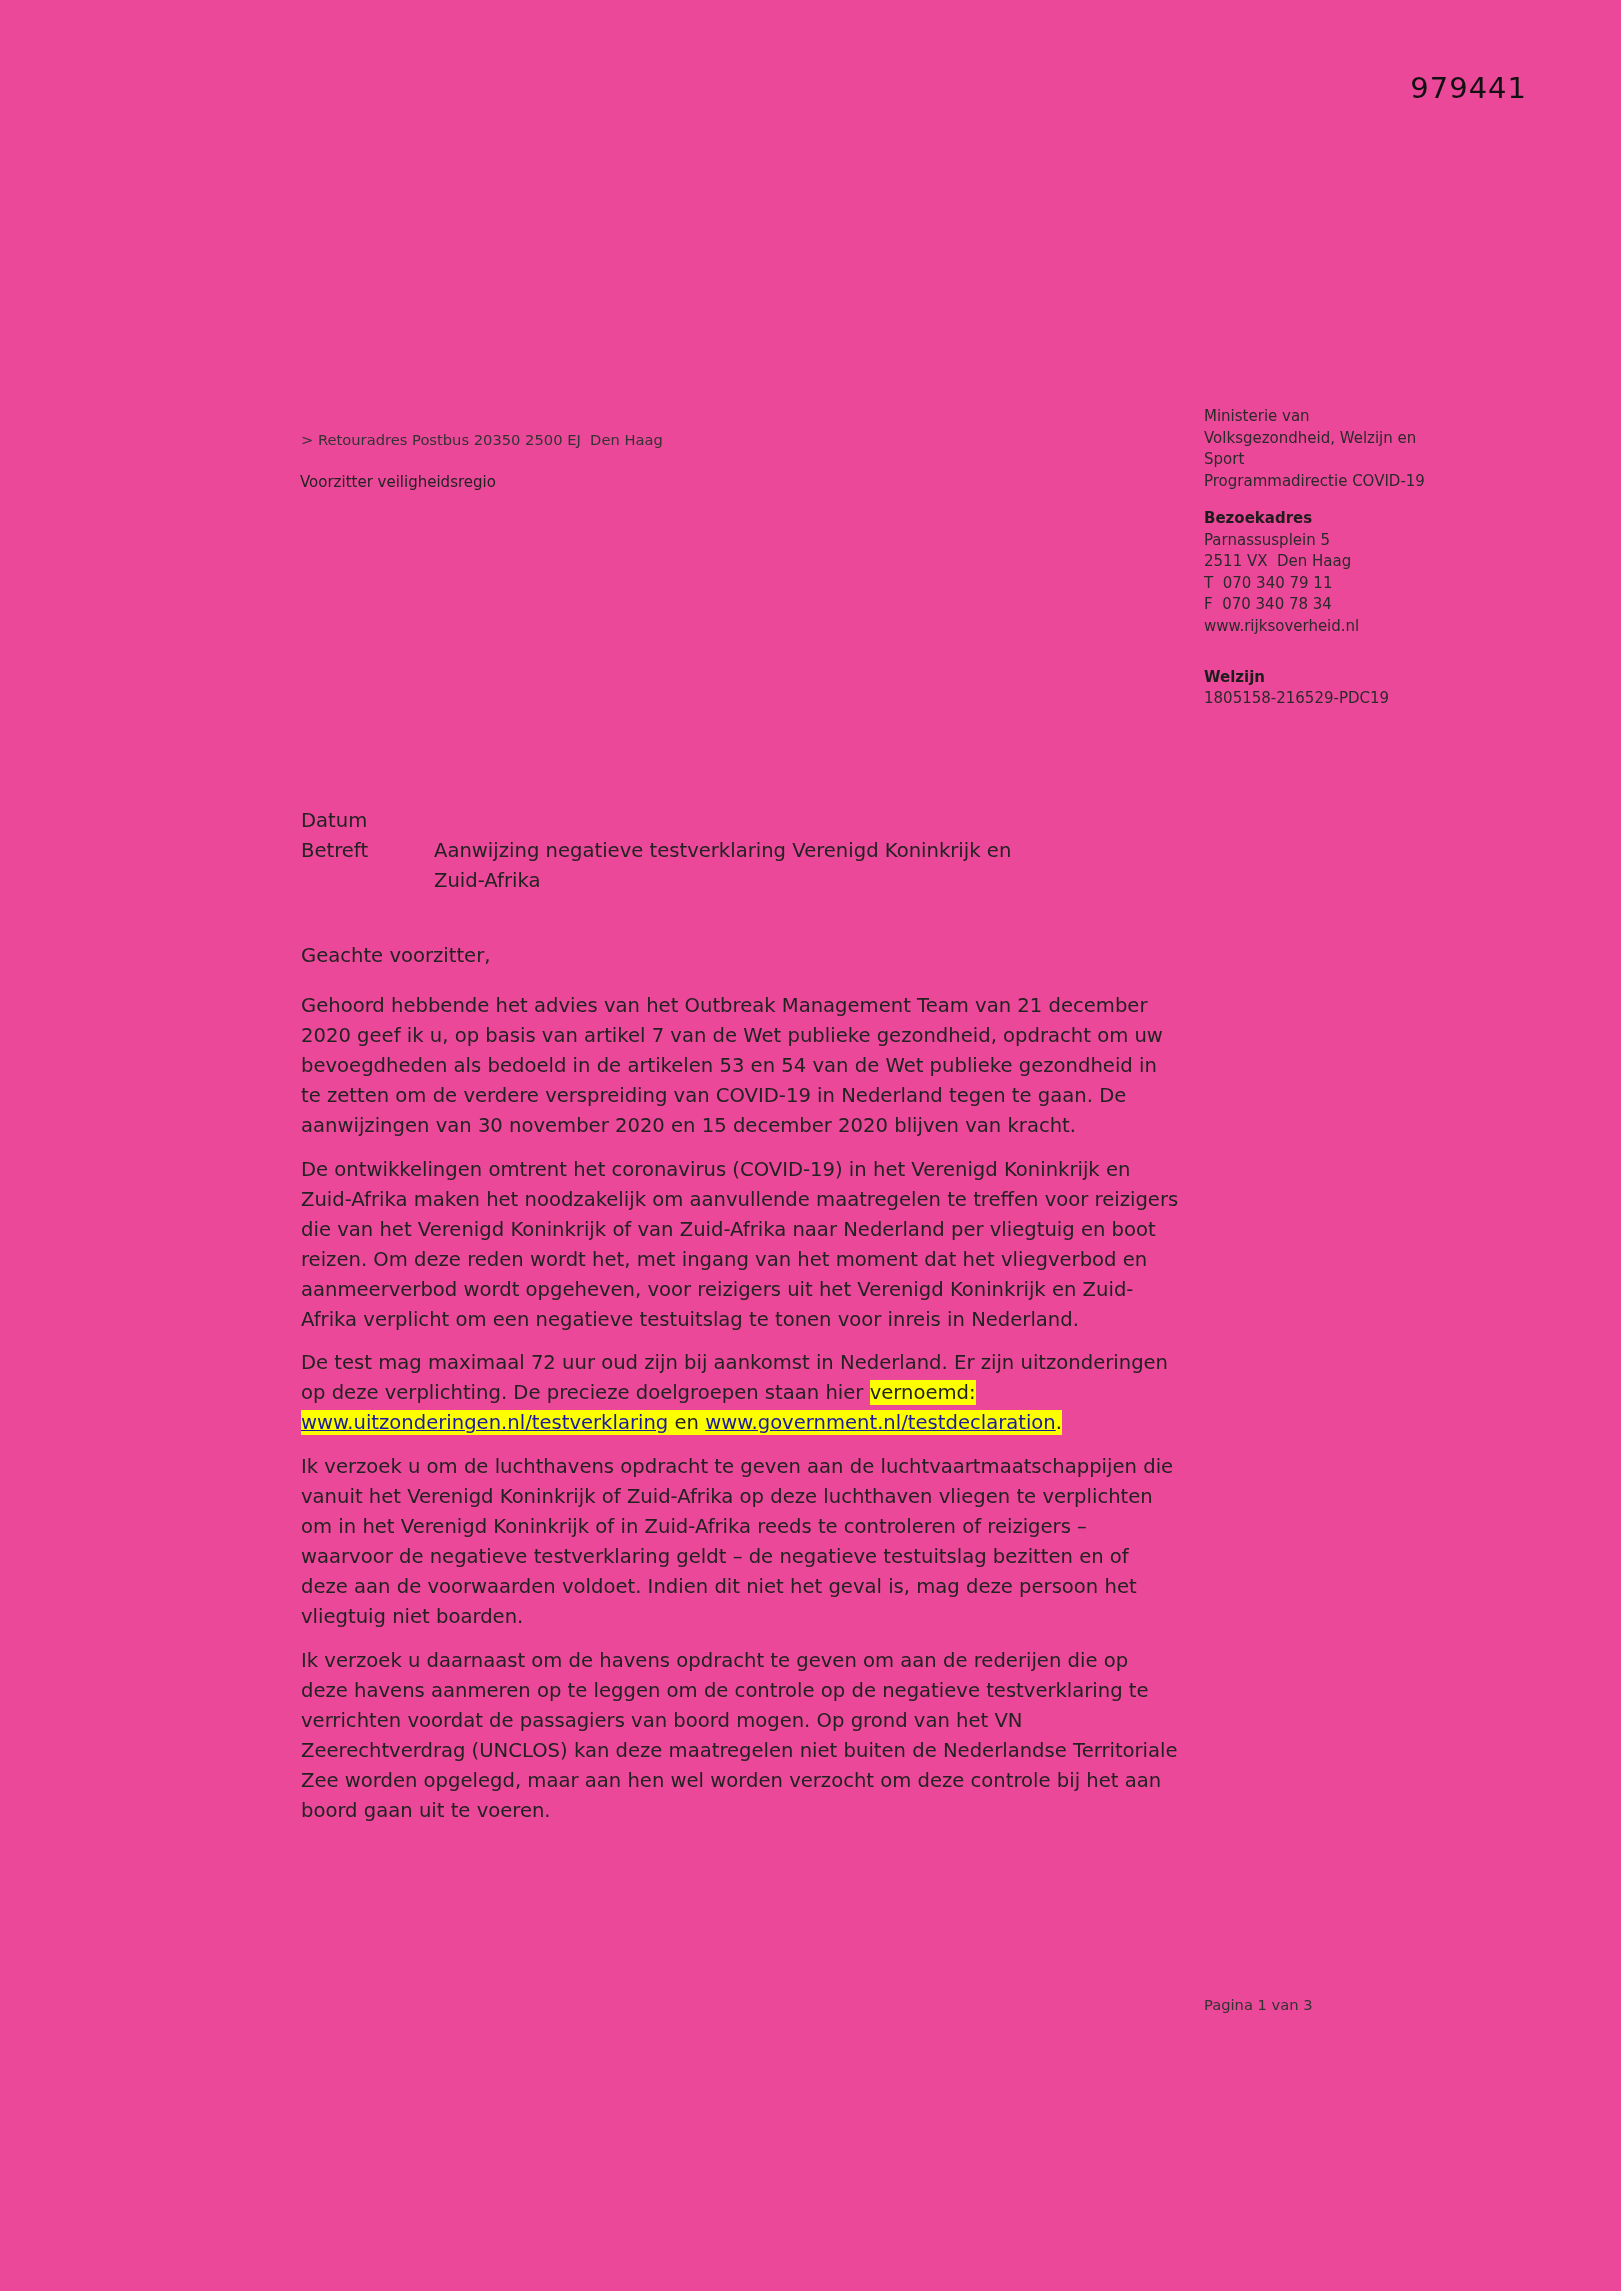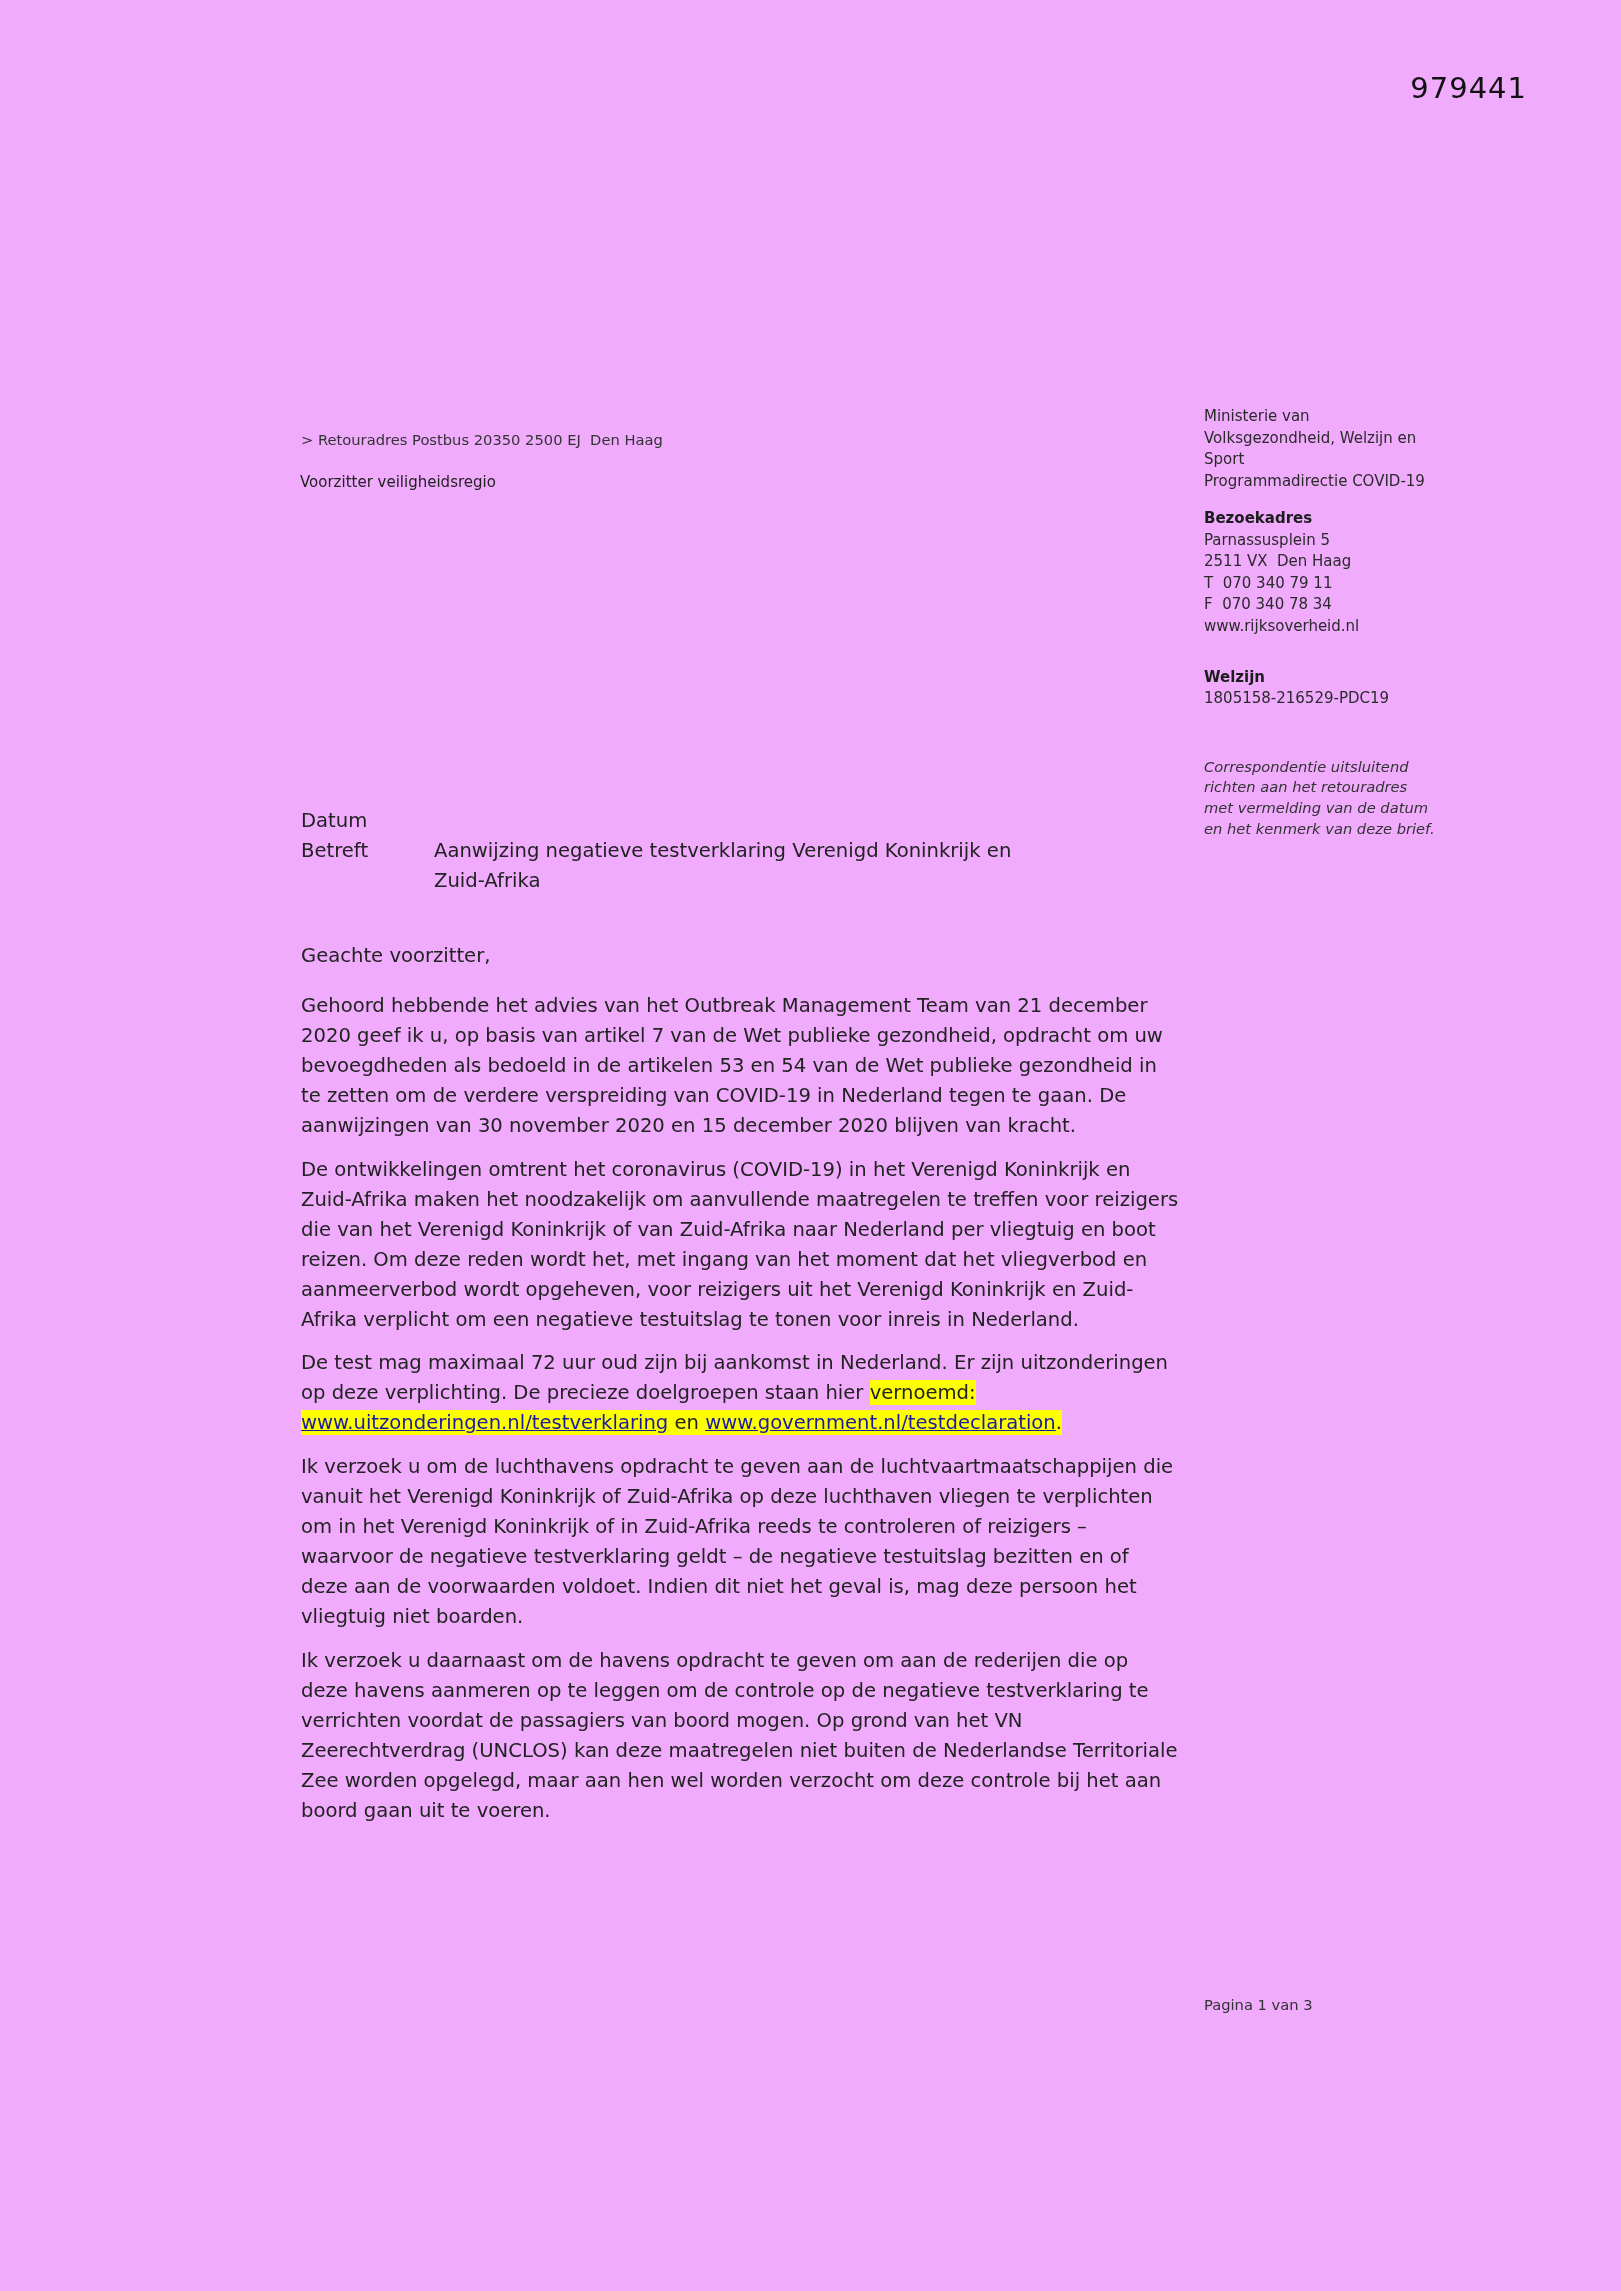--- a/index.html
+++ b/index.html
@@ -3,21 +3,21 @@
 <meta charset="utf-8">
 <style>
   * { margin:0; padding:0; box-sizing:border-box; }
   html, body { background:#ffffff; }
   body {
     width:1621px; height:2292px; position:relative; overflow:hidden;
     font-family:"DejaVu Sans", "Liberation Sans", sans-serif;
     color:#1f1f1f;
     -webkit-font-smoothing:antialiased;
   }
-  .page { position:absolute; inset:0; background:#f0abfc; }
+  .page { position:absolute; inset:0; background:#ec4899; }
 
   .doc-number {
     position:absolute; top:71px; right:94px;
     font-size:29px; letter-spacing:1px; color:#111;
   }
 
   .wordmark {
     position:absolute; left:873px; top:271px;
     font-family:"Liberation Serif", serif; font-weight:700;
     font-size:24.5px; line-height:32px; color:#191919;
@@ -93,21 +93,20 @@
       <div class="line">Parnassusplein 5</div>
       <div class="line">2511 VX  Den Haag</div>
       <div class="line">T  070 340 79 11</div>
       <div class="line">F  070 340 78 34</div>
       <div class="line">www.rijksoverheid.nl</div>
     </div>
     <div class="block-kenmerk">
       <div class="label">Welzijn</div>
       <div class="line">1805158-216529-PDC19</div>
     </div>
-    <div class="note">Correspondentie uitsluitend richten aan het retouradres met vermelding van de datum en het kenmerk van deze brief.</div>
   </aside>
 
   <main class="main">
     <div class="meta-row">
       <span class="meta-label">Datum</span>
     </div>
     <div class="meta-row">
       <span class="meta-label">Betreft</span>
       <span class="betreft-value">Aanwijzing negatieve testverklaring Verenigd Koninkrijk en Zuid-Afrika</span>
     </div>

